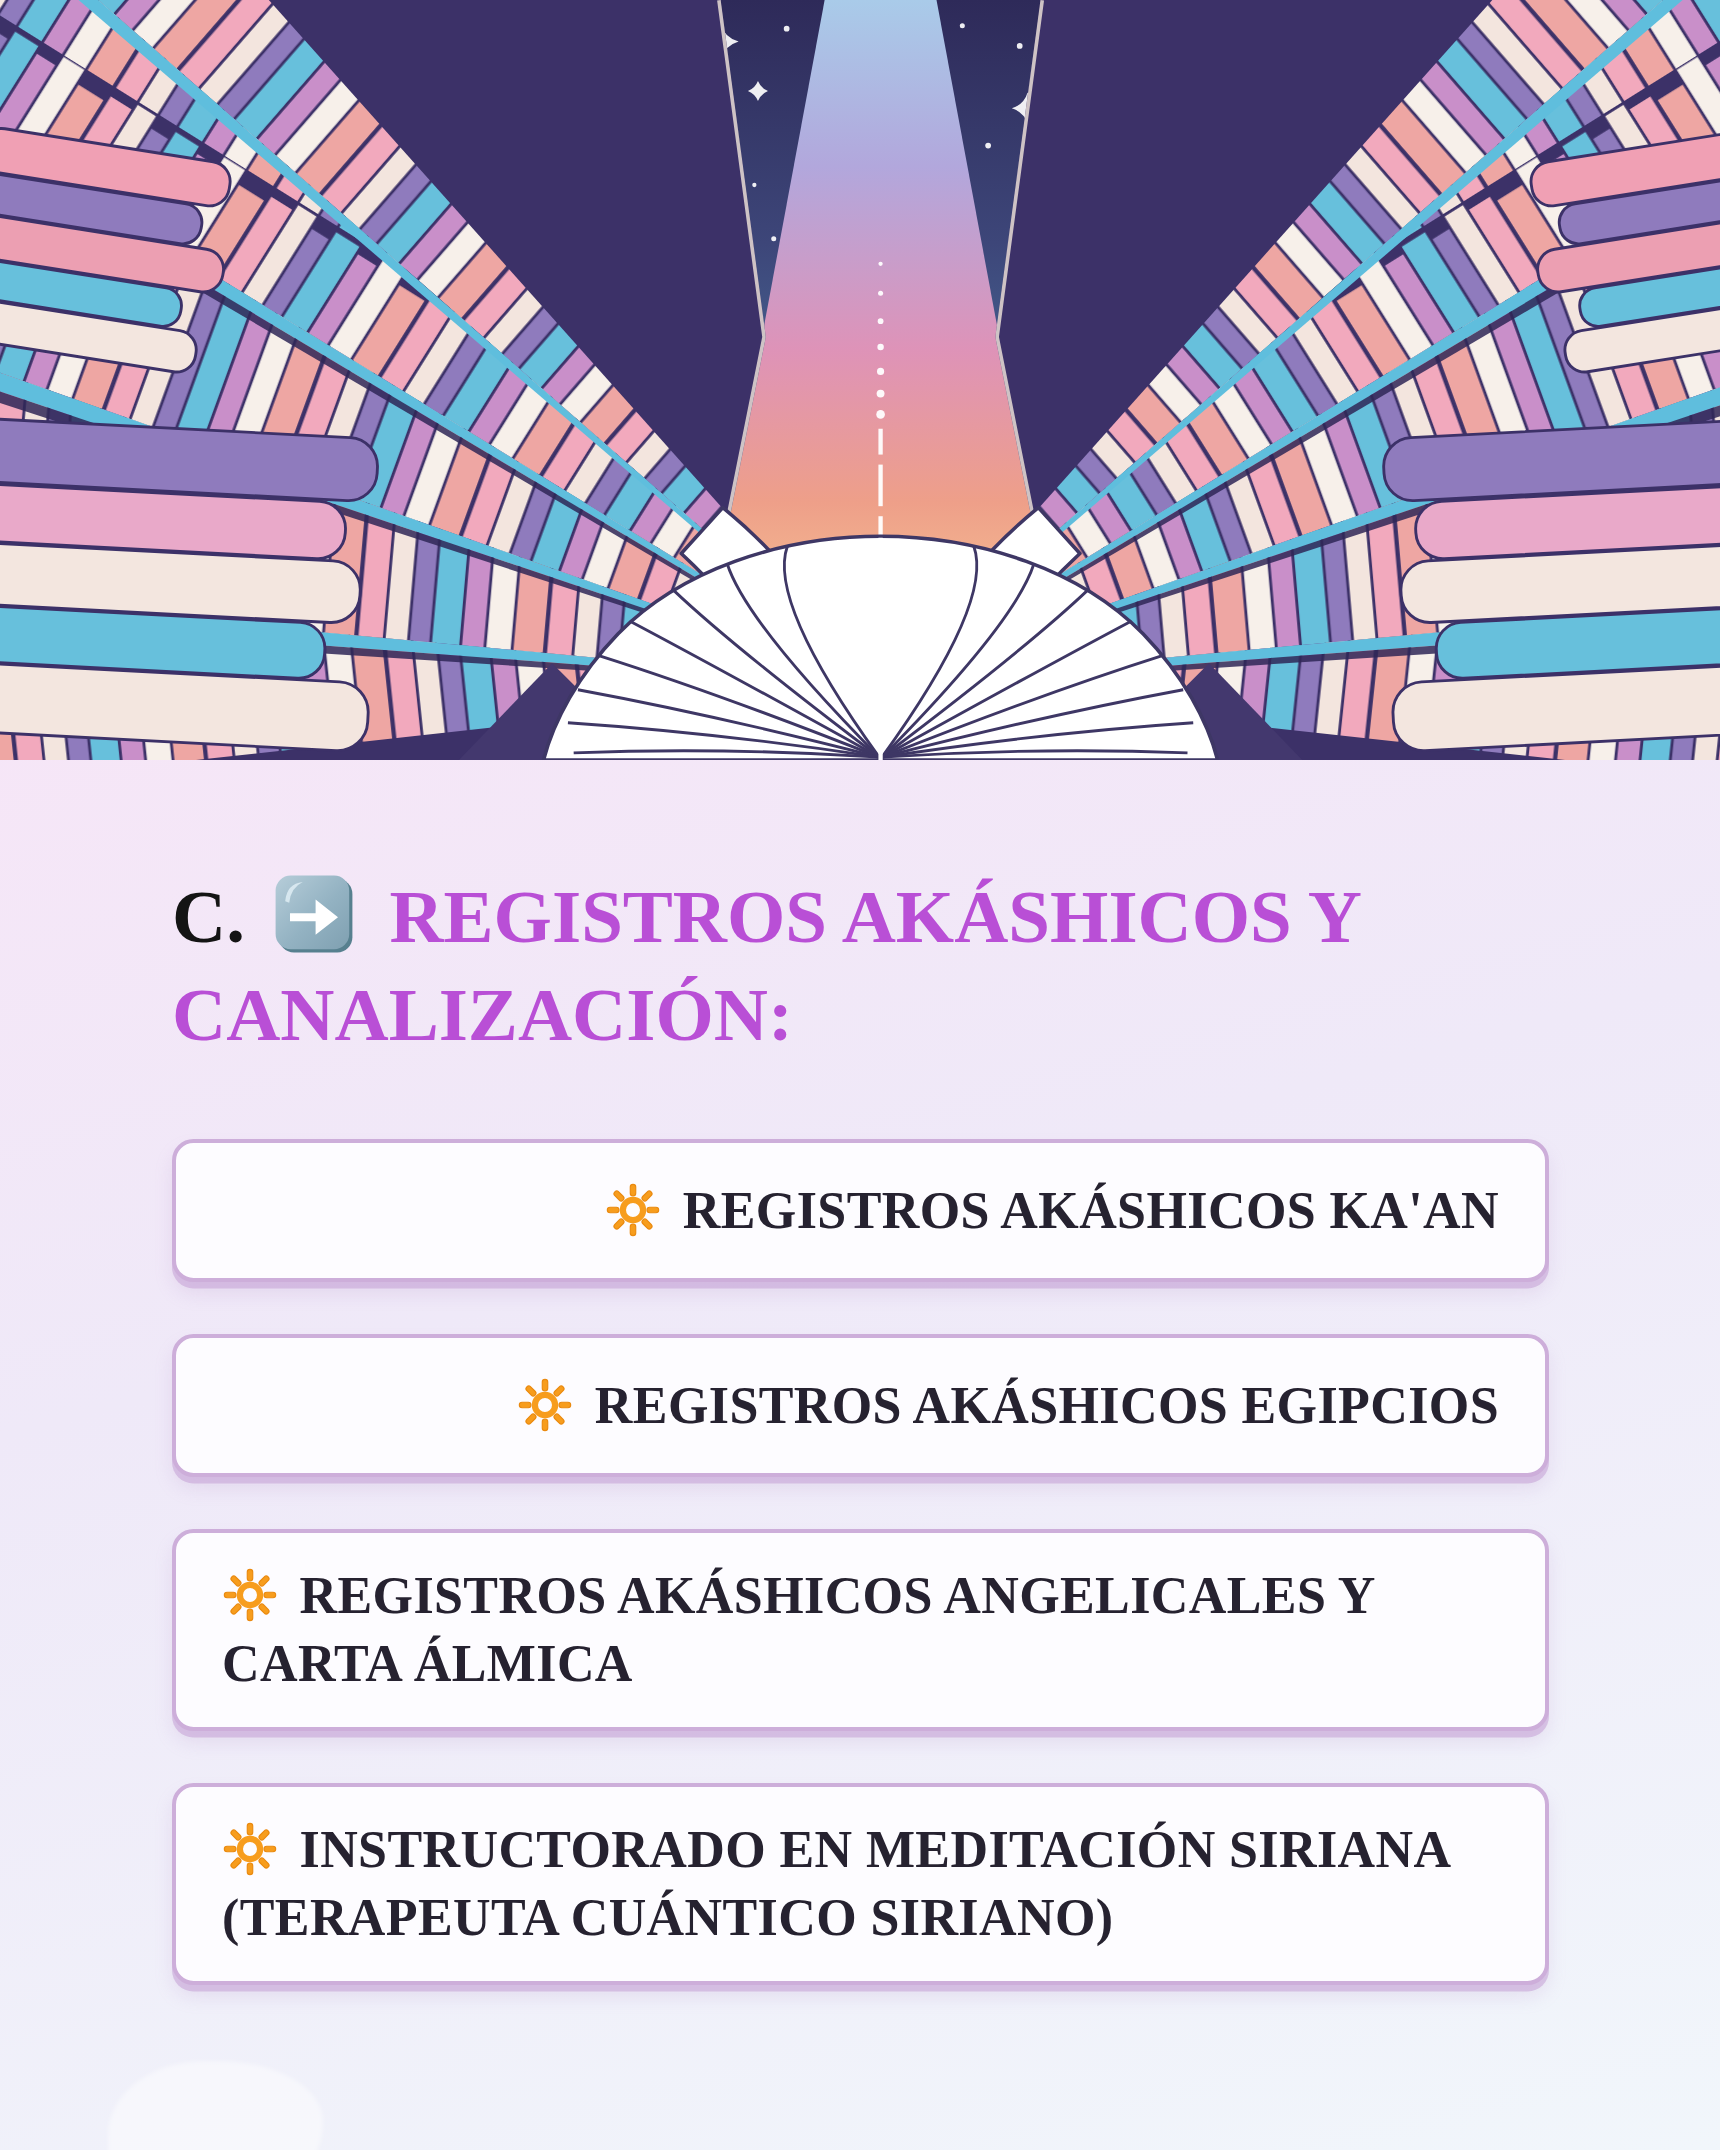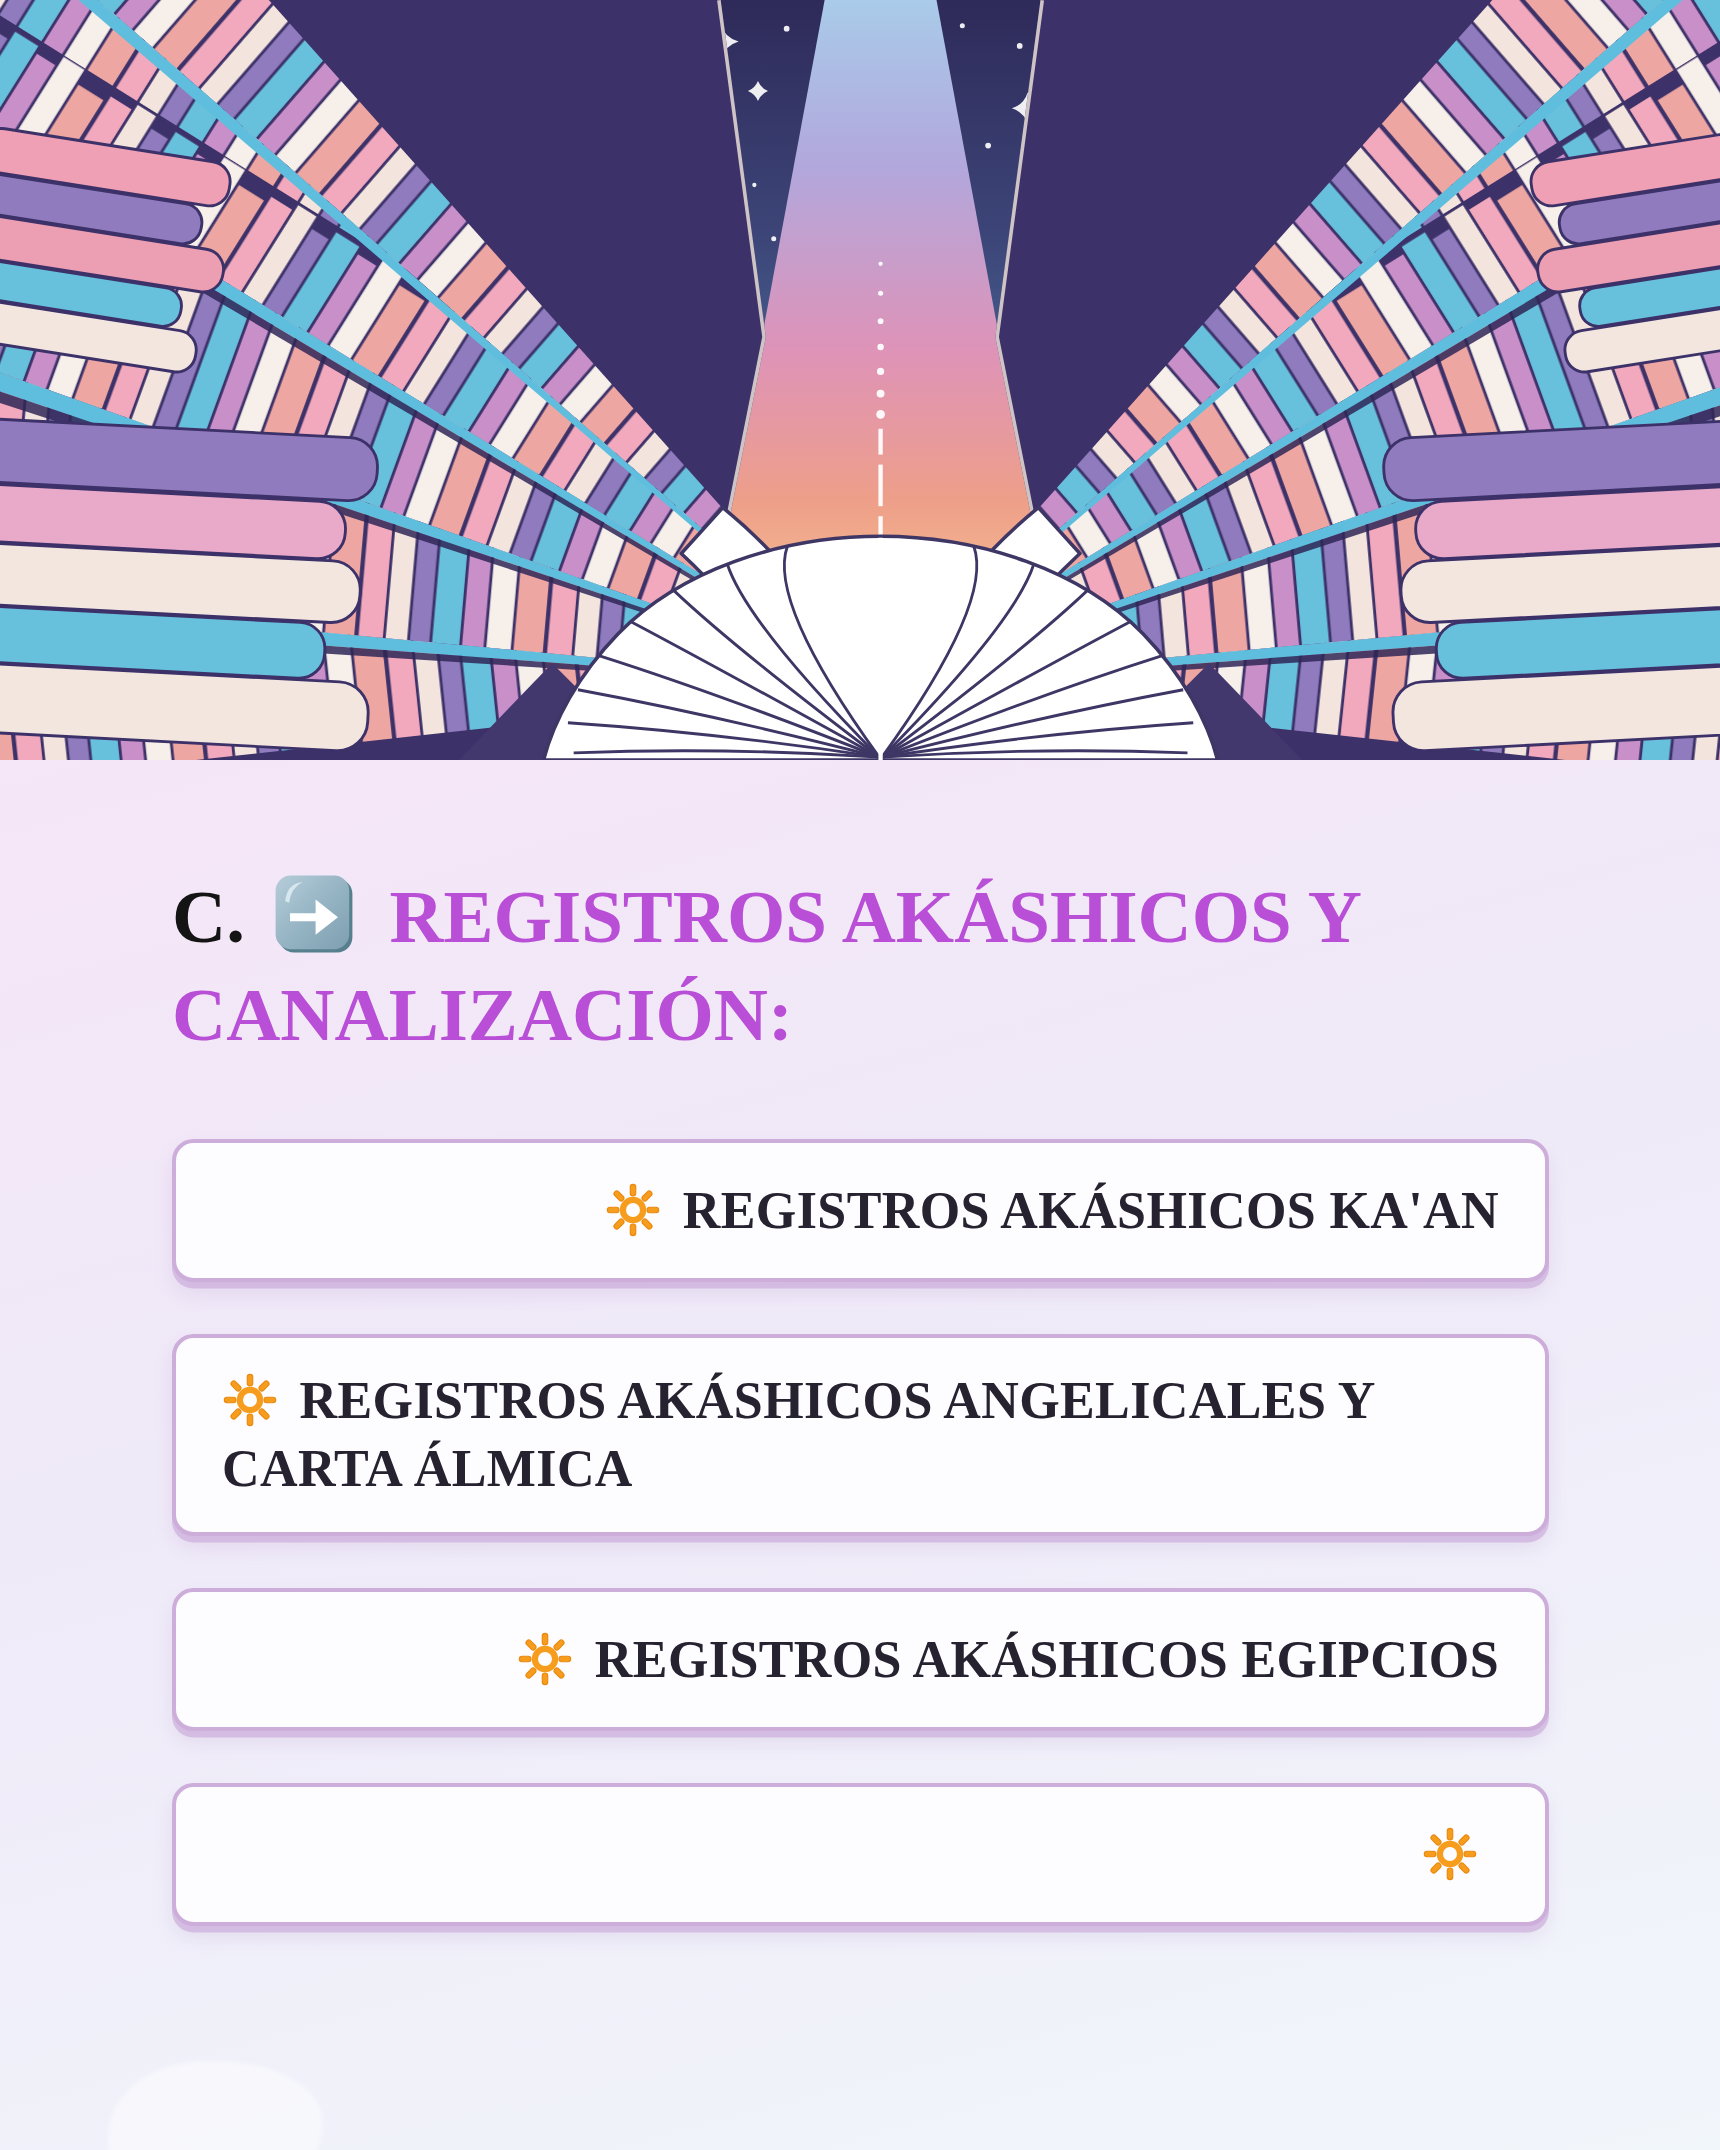--- a/index.html
+++ b/index.html
@@ -237,57 +237,57 @@
                 <rect x="32.5" y="3" width="7" height="15" rx="3.5"></rect>
                 <rect x="32.5" y="54" width="7" height="15" rx="3.5"></rect>
                 <rect x="3" y="32.5" width="15" height="7" rx="3.5"></rect>
                 <rect x="54" y="32.5" width="15" height="7" rx="3.5"></rect>
                 <rect x="32.5" y="3" width="7" height="15" rx="3.5" transform="rotate(45 36 36)"></rect>
                 <rect x="32.5" y="54" width="7" height="15" rx="3.5" transform="rotate(45 36 36)"></rect>
                 <rect x="3" y="32.5" width="15" height="7" rx="3.5" transform="rotate(45 36 36)"></rect>
                 <rect x="54" y="32.5" width="15" height="7" rx="3.5" transform="rotate(45 36 36)"></rect>
               </g>
             </g>
+          </svg></span><span>REGISTROS AKÁSHICOS EGIPCIOS</span></p>
+      </div>
+
+      <div class="card">
+        <p><span class="sun"><svg viewBox="0 0 72 72">
+            <g fill="#f79d1d" stroke="#ea8a10" stroke-width="1.5">
+              <circle cx="36" cy="36" r="13" fill="none" stroke="#f79d1d" stroke-width="8"></circle>
+              <g>
+                <rect x="32.5" y="3" width="7" height="15" rx="3.5"></rect>
+                <rect x="32.5" y="54" width="7" height="15" rx="3.5"></rect>
+                <rect x="3" y="32.5" width="15" height="7" rx="3.5"></rect>
+                <rect x="54" y="32.5" width="15" height="7" rx="3.5"></rect>
+                <rect x="32.5" y="3" width="7" height="15" rx="3.5" transform="rotate(45 36 36)"></rect>
+                <rect x="32.5" y="54" width="7" height="15" rx="3.5" transform="rotate(45 36 36)"></rect>
+                <rect x="3" y="32.5" width="15" height="7" rx="3.5" transform="rotate(45 36 36)"></rect>
+                <rect x="54" y="32.5" width="15" height="7" rx="3.5" transform="rotate(45 36 36)"></rect>
+              </g>
+            </g>
           </svg></span><span>REGISTROS AKÁSHICOS ANGELICALES Y CARTA ÁLMICA</span></p>
       </div>
 
       <div class="card">
         <p><span class="sun"><svg viewBox="0 0 72 72">
             <g fill="#f79d1d" stroke="#ea8a10" stroke-width="1.5">
               <circle cx="36" cy="36" r="13" fill="none" stroke="#f79d1d" stroke-width="8"></circle>
               <g>
                 <rect x="32.5" y="3" width="7" height="15" rx="3.5"></rect>
                 <rect x="32.5" y="54" width="7" height="15" rx="3.5"></rect>
                 <rect x="3" y="32.5" width="15" height="7" rx="3.5"></rect>
                 <rect x="54" y="32.5" width="15" height="7" rx="3.5"></rect>
                 <rect x="32.5" y="3" width="7" height="15" rx="3.5" transform="rotate(45 36 36)"></rect>
                 <rect x="32.5" y="54" width="7" height="15" rx="3.5" transform="rotate(45 36 36)"></rect>
                 <rect x="3" y="32.5" width="15" height="7" rx="3.5" transform="rotate(45 36 36)"></rect>
                 <rect x="54" y="32.5" width="15" height="7" rx="3.5" transform="rotate(45 36 36)"></rect>
               </g>
             </g>
-          </svg></span><span>REGISTROS AKÁSHICOS EGIPCIOS</span></p>
-      </div>
-
-      <div class="card">
-        <p><span class="sun"><svg viewBox="0 0 72 72">
-            <g fill="#f79d1d" stroke="#ea8a10" stroke-width="1.5">
-              <circle cx="36" cy="36" r="13" fill="none" stroke="#f79d1d" stroke-width="8"></circle>
-              <g>
-                <rect x="32.5" y="3" width="7" height="15" rx="3.5"></rect>
-                <rect x="32.5" y="54" width="7" height="15" rx="3.5"></rect>
-                <rect x="3" y="32.5" width="15" height="7" rx="3.5"></rect>
-                <rect x="54" y="32.5" width="15" height="7" rx="3.5"></rect>
-                <rect x="32.5" y="3" width="7" height="15" rx="3.5" transform="rotate(45 36 36)"></rect>
-                <rect x="32.5" y="54" width="7" height="15" rx="3.5" transform="rotate(45 36 36)"></rect>
-                <rect x="3" y="32.5" width="15" height="7" rx="3.5" transform="rotate(45 36 36)"></rect>
-                <rect x="54" y="32.5" width="15" height="7" rx="3.5" transform="rotate(45 36 36)"></rect>
-              </g>
-            </g>
-          </svg></span></p>
+          </svg></span><span>INSTRUCTORADO EN MEDITACIÓN SIRIANA (TERAPEUTA CUÁNTICO SIRIANO)</span></p>
       </div>
 
     </div>
   </div>
 
   <div class="ghost"></div>
 </div>
 
 
 </body></html>

